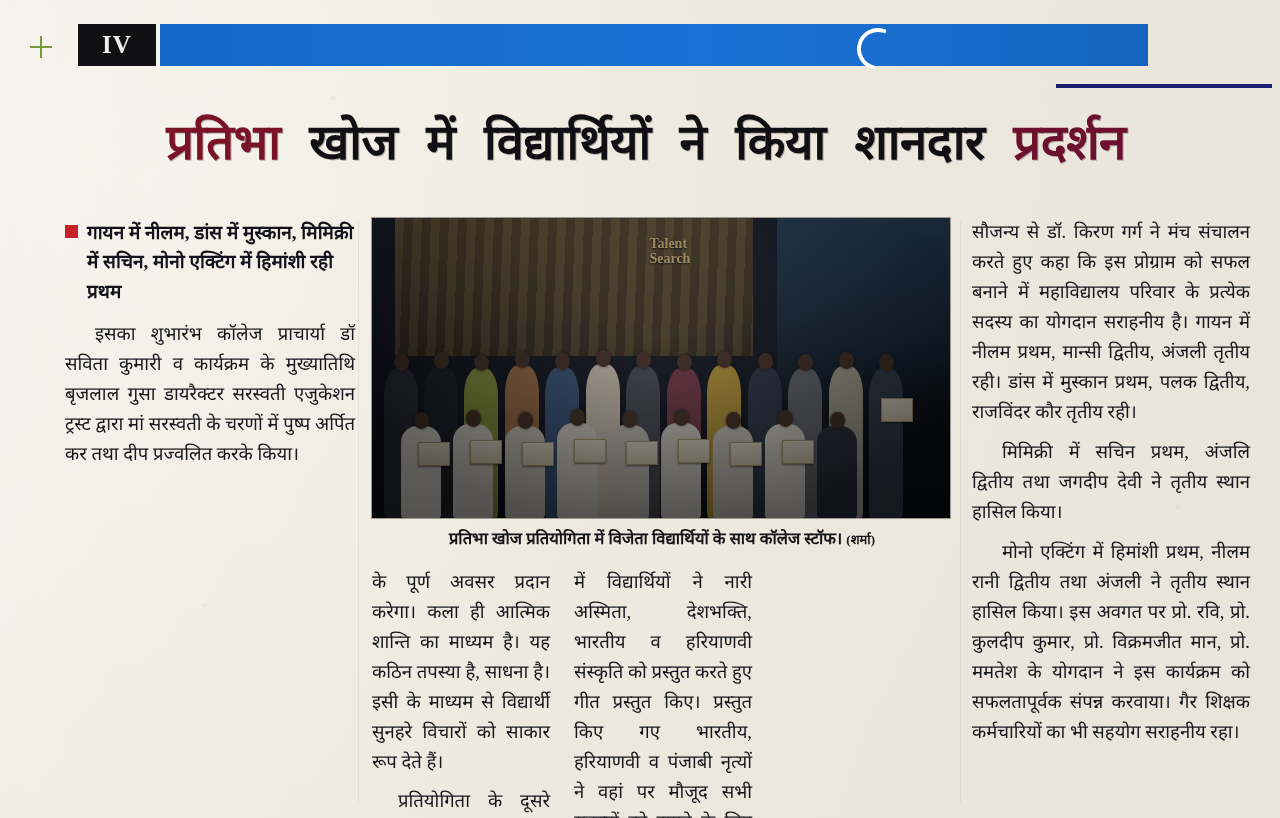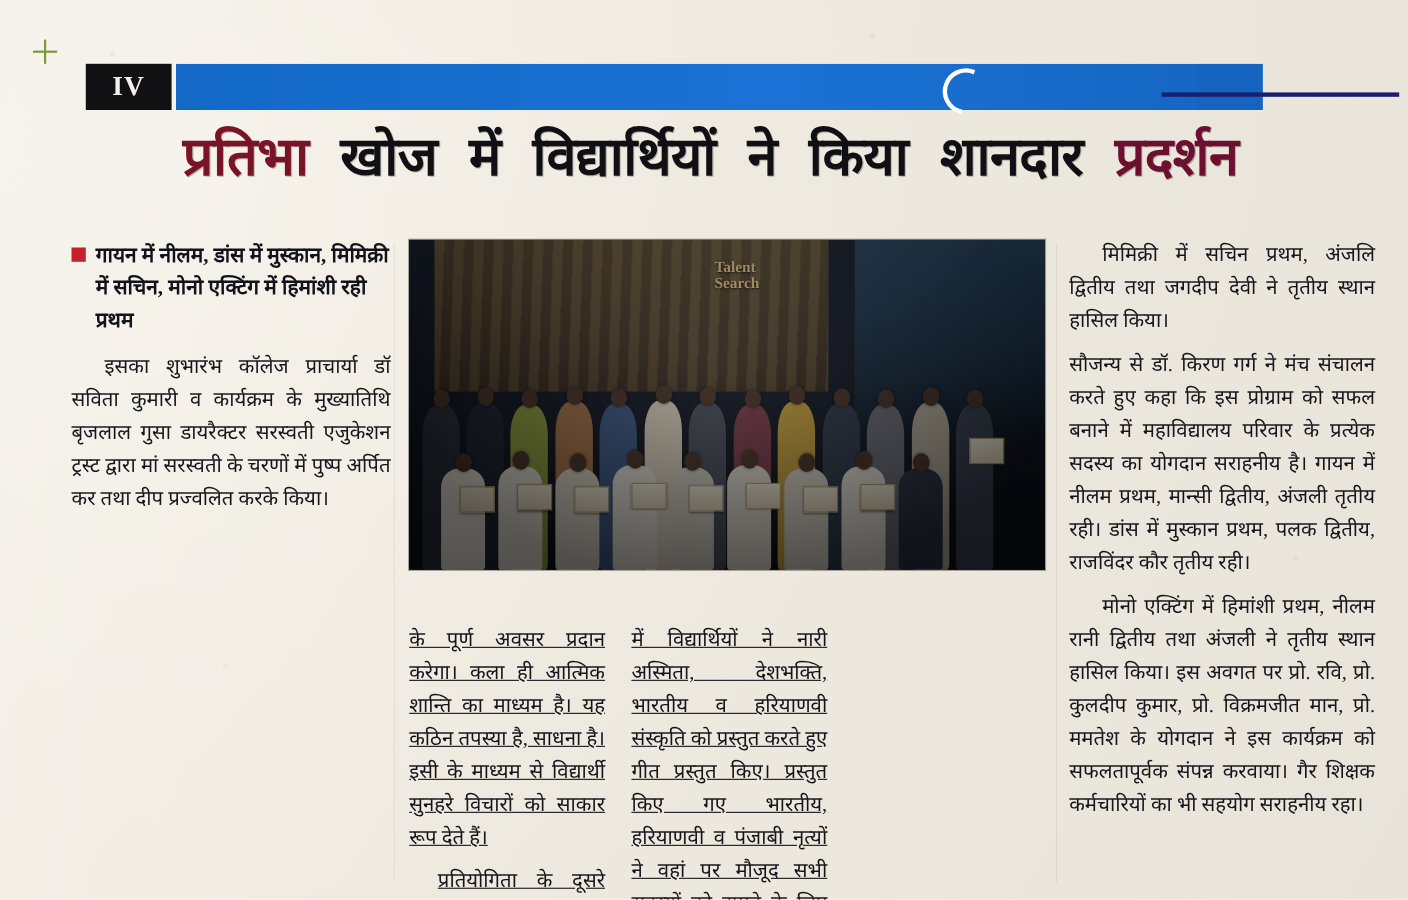--- a/index.html
+++ b/index.html
@@ -46,21 +46,21 @@
   .crop-mark::before, .crop-mark::after {
     content: "";
     position: absolute;
     background: #7a9a3c;
   }
   .crop-mark::before { left: 0; top: 10px; width: 22px; height: 2px; }
   .crop-mark::after  { left: 10px; top: 0; width: 2px; height: 22px; }
 
   .masthead {
     position: absolute;
-    left: 78px; top: 58px;
+    left: 78px; top: 24px;
     width: 865px; height: 42px;
   }
   .page-badge {
     position: absolute;
     left: 0; top: 0;
     width: 78px; height: 42px;
     background: #111113;
     color: #f2f0ea;
     font-family: "Liberation Serif", serif;
     font-size: 25px;
@@ -270,21 +270,20 @@
   }
   .lc-a { left: 52px;  width: 290px; top: 566px; }
   .lc-b { left: 372px; width: 178px; }
   .lc-c { left: 574px; width: 178px; }
   .lc-d { left: 776px; width: 178px; }
   .lower-col p, .lc-a p {
     font-size: 18.5px;
     line-height: 1.62;
     margin: 0 0 9px 0;
     text-align: justify;
-    text-decoration: underline;
   }
   .lower-col p.indent, .lc-a p.indent { text-indent: 26px; }
 
   
   .rule {
     position: absolute;
     top: 222px;
     width: 1px;
     height: 580px;
     background: rgba(0,0,0,0.06);
@@ -409,33 +408,37 @@
       <div class="cert" style="left:44%; bottom:53px;"></div>
       <div class="cert" style="left:53%; bottom:55px;"></div>
       <div class="cert" style="left:62%; bottom:52px;"></div>
       <div class="cert" style="left:71%; bottom:54px;"></div>
       <div class="cert" style="left:88%; bottom:96px;"></div>
     </div>
 
     <div class="photo-dark-overlay"></div>
   </div>
 
+  <div class="caption">
+    <span>प्रतिभा खोज प्रतियोगिता में विजेता विद्यार्थियों के साथ कॉलेज स्टॉफ।</span>
+    <span class="cap-credit">(शर्मा)</span>
+  </div>
 
   <div class="lower-col lc-a"></div>
 
   <div class="lower-col lc-b">
     <p>के पूर्ण अवसर प्रदान करेगा। कला ही आत्मिक शान्ति का माध्यम है। यह कठिन तपस्या है, साधना है। इसी के माध्यम से विद्यार्थी सुनहरे विचारों को साकार रूप देते हैं।</p>
     <p class="indent">प्रतियोगिता के दूसरे दिन गायन, मोनो एक्टिंग, मिमिक्री और नृत्य प्रतियोगिताएं हुई। गायन प्रतियोगिता</p>
   </div>
 
   <div class="lower-col lc-c">
     <p>में विद्यार्थियों ने नारी अस्मिता, देशभक्ति, भारतीय व हरियाणवी संस्कृति को प्रस्तुत करते हुए गीत प्रस्तुत किए। प्रस्तुत किए गए भारतीय, हरियाणवी व पंजाबी नृत्यों ने वहां पर मौजूद सभी सदस्यों को झूमने के लिए विवश कर दिया।</p>
 
   </div>
 
   <div class="lower-col lc-d"></div>
 
   <div class="col col-4">
+    <p class="body">सौजन्य से डॉ. किरण गर्ग ने मंच संचालन करते हुए कहा कि इस प्रोग्राम को सफल बनाने में महाविद्यालय परिवार के प्रत्येक सदस्य का योगदान सराहनीय है। गायन में नीलम प्रथम, मान्सी द्वितीय, अंजली तृतीय रही। डांस में मुस्कान प्रथम, पलक द्वितीय, राजविंदर कौर तृतीय रही।</p>
     <p class="body indent">मिमिक्री में सचिन प्रथम, अंजलि द्वितीय तथा जगदीप देवी ने तृतीय स्थान हासिल किया।</p>
-    <p class="body">सौजन्य से डॉ. किरण गर्ग ने मंच संचालन करते हुए कहा कि इस प्रोग्राम को सफल बनाने में महाविद्यालय परिवार के प्रत्येक सदस्य का योगदान सराहनीय है। गायन में नीलम प्रथम, मान्सी द्वितीय, अंजली तृतीय रही। डांस में मुस्कान प्रथम, पलक द्वितीय, राजविंदर कौर तृतीय रही।</p>
     <p class="body indent">मोनो एक्टिंग में हिमांशी प्रथम, नीलम रानी द्वितीय तथा अंजली ने तृतीय स्थान हासिल किया। इस अवगत पर प्रो. रवि, प्रो. कुलदीप कुमार, प्रो. विक्रमजीत मान, प्रो. ममतेश के योगदान ने इस कार्यक्रम को सफलतापूर्वक संपन्न करवाया। गैर शिक्षक कर्मचारियों का भी सहयोग सराहनीय रहा।</p>
   </div>
 </div>
 
 </body></html>

